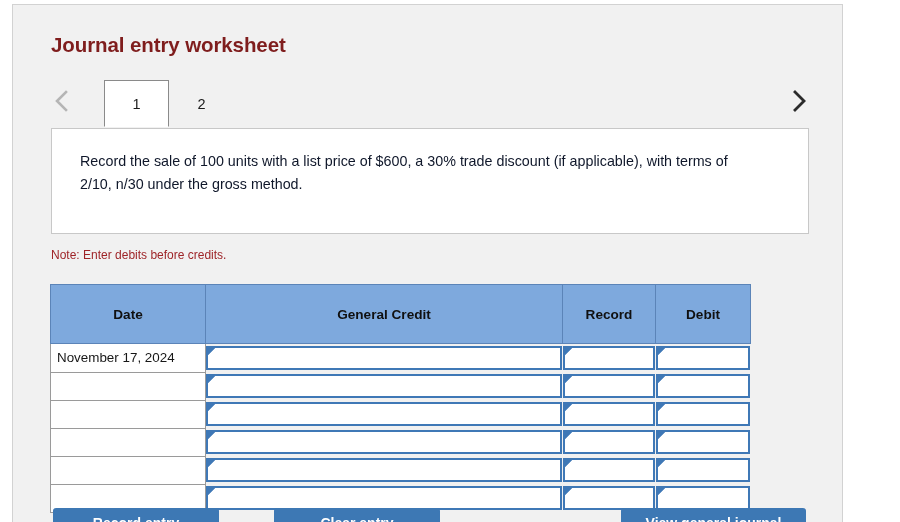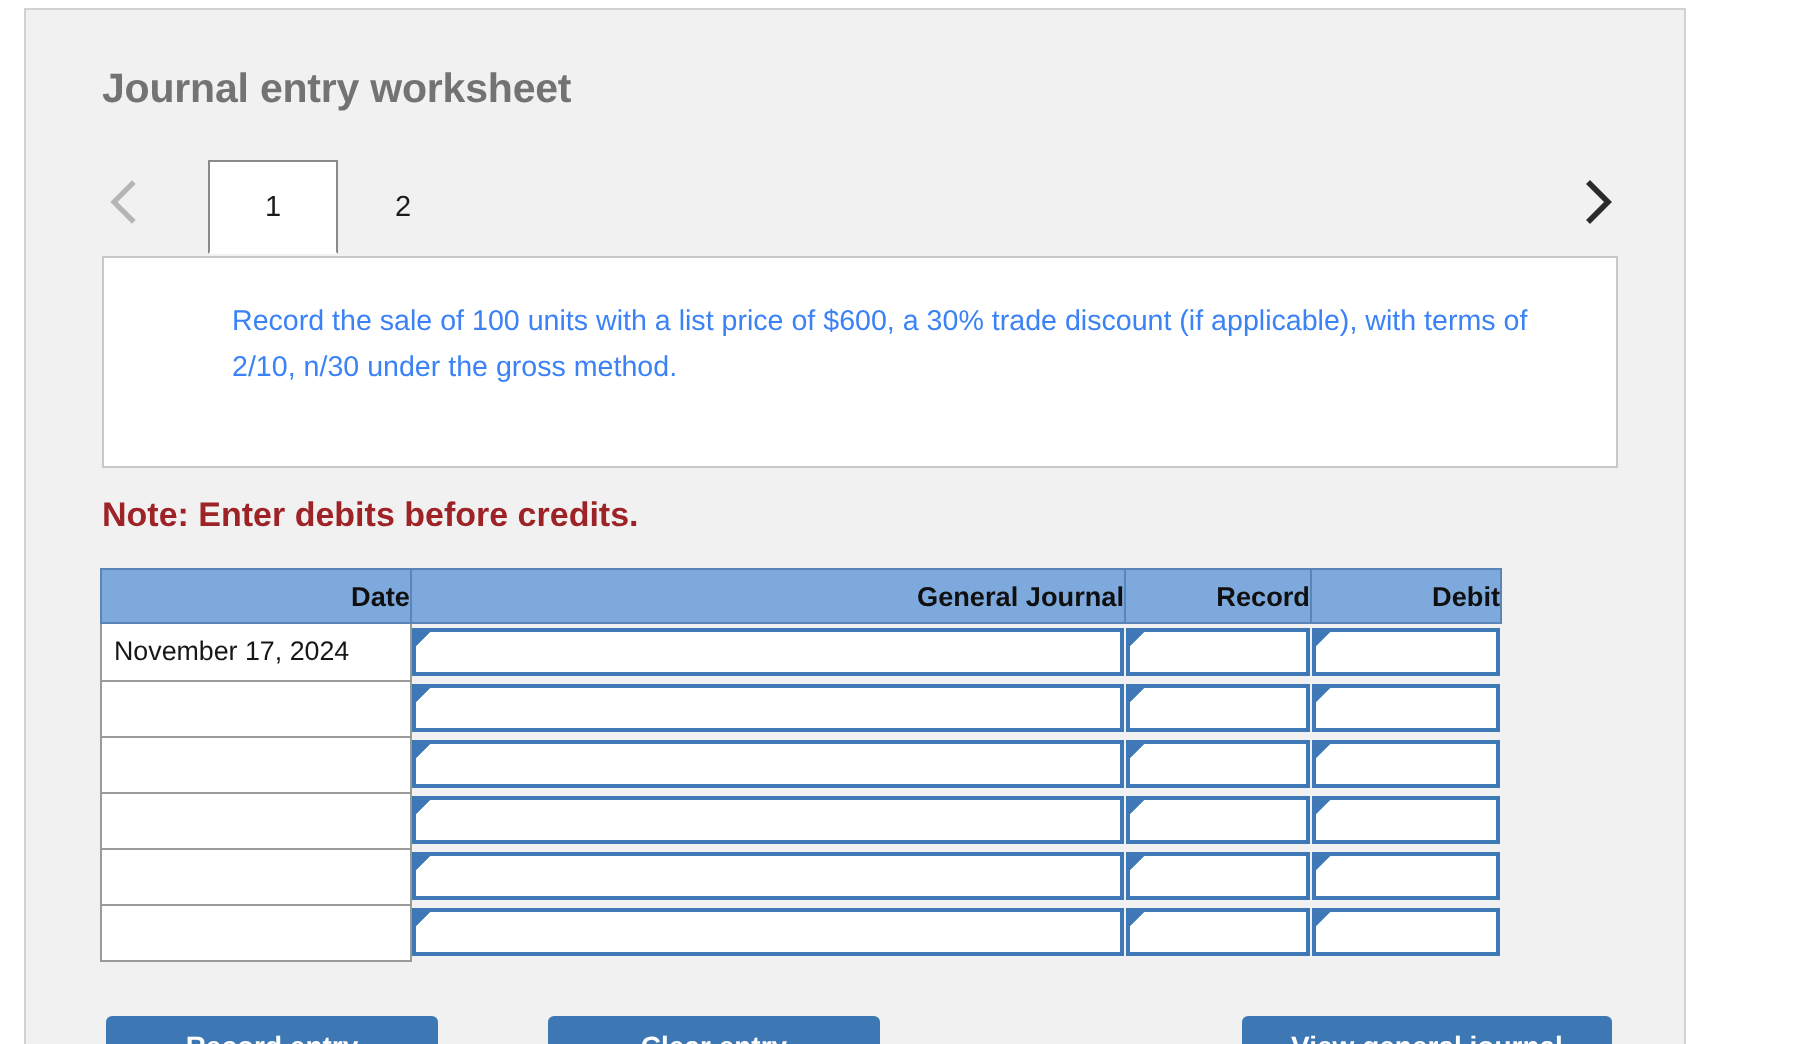--- a/index.html
+++ b/index.html
@@ -26,21 +26,21 @@
     border-bottom: none;
     box-sizing: border-box;
   }
 
   .worksheet-title {
     position: absolute;
     left: 38px;
     top: 28px;
     font-size: 20.5px;
     font-weight: bold;
-    color: #737373;
+    color: #7f1d1d;
     letter-spacing: -0.1px;
     white-space: nowrap;
   }
 
   
   .tabstrip {
     position: absolute;
     left: 0px;
     top: 68px;
     width: 829px;
@@ -99,52 +99,51 @@
     box-sizing: border-box;
     z-index: 2;
   }
   .instruction-text {
     position: absolute;
     left: 28px;
     top: 21px;
     width: 672px;
     font-size: 14.3px;
     line-height: 23px;
-    color: #3b82f6;
-    margin-left: 36px;
+    color: #0f172a;
   }
 
   .note-text {
     position: absolute;
     left: 38px;
     top: 243px;
-    font-size: 17px;
+    font-size: 12px;
     color: #9e2327;
-    font-weight: bold;
+    font-weight: normal;
     white-space: nowrap;
   }
 
   
   .journal-table {
     position: absolute;
     left: 37px;
     top: 279px;
     width: 700px;
     border-collapse: collapse;
     table-layout: fixed;
   }
   .journal-table th {
     background: #7ea9dd;
     border: 1px solid #5b84b8;
     height: 26px;
     font-size: 13.6px;
     font-weight: bold;
     color: #101010;
-    padding: 0;
-    text-align: right;
+    padding: 16px;
+    text-align: center;
   }
   .col-date   { width: 155px; }
   .col-gj     { width: 357px; }
   .col-debit  { width: 93px; }
   .col-credit { width: 95px; }
 
   .journal-table td {
     padding: 0;
     height: 26px;
     border: 1px solid #9a9a9a;
@@ -258,21 +257,21 @@
   <table class="journal-table">
     <colgroup>
       <col class="col-date">
       <col class="col-gj">
       <col class="col-debit">
       <col class="col-credit">
     </colgroup>
     <thead>
       <tr>
         <th>Date</th>
-        <th>General Journal</th>
+        <th>General Credit</th>
         <th>Record</th>
         <th>Debit</th>
       </tr>
     </thead>
     <tbody>
         <tr>
           <td class="date-cell">November 17, 2024</td>
           <td class="sel-td">
             <div class="sel-box"></div>
           </td>

